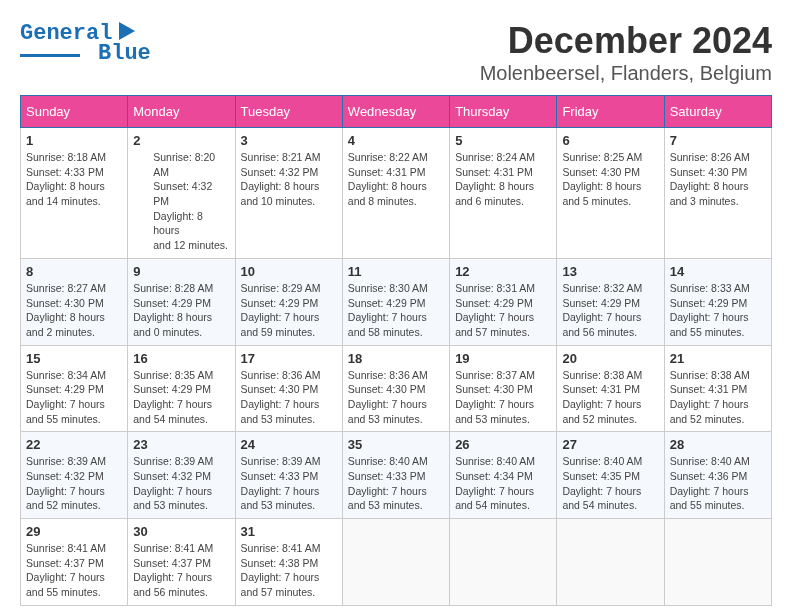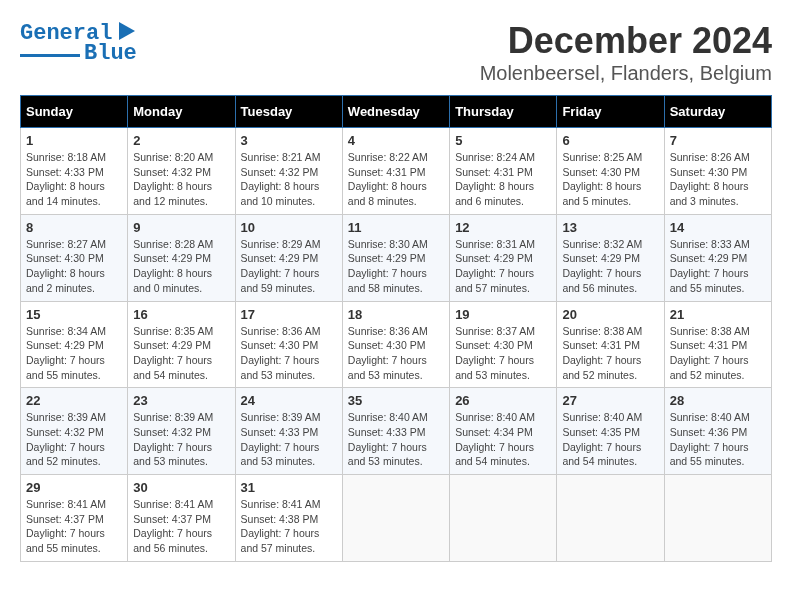--- a/index.html
+++ b/index.html
@@ -48,26 +48,26 @@
     .subtitle {
       font-size: 20px;
       color: #555;
     }
     .calendar {
       width: 100%;
       border-collapse: collapse;
       font-size: 11px;
     }
     .calendar th {
-      background: #000000;
+      background: #ec4899;
       color: #fff;
       padding: 8px 5px;
       text-align: left;
       font-size: 13px;
-      font-weight: bold;
+      font-weight: normal;
       border: 1px solid #2c6fad;
     }
     .calendar td {
       border: 1px solid #ccc;
       padding: 5px;
       vertical-align: top;
       width: calc(100% / 7);
       min-height: 80px;
       background: #fff;
     }
@@ -100,21 +100,21 @@
         <span>General</span>
       </span>
       <div style="display:inline-block;margin-left:3px;">
         <svg width="22" height="22" viewBox="0 0 22 22">
           <polygon points="4,2 20,11 4,20" fill="#1a6fb5"></polygon>
         </svg>
       </div>
     </div>
     <div style="display:flex;align-items:center;margin-top:-4px;">
       <div class="logo-line"></div>
-      <span class="logo-text" style="margin-left:4px;text-align:right;">
+      <span class="logo-text" style="margin-left:18px;text-align:right;">
         <span>Blue</span>
       </span>
     </div>
   </div>
   <div class="title-section">
     <div class="main-title">December 2024</div>
     <div class="subtitle">Molenbeersel, Flanders, Belgium</div>
   </div>
 </div>
 
@@ -134,21 +134,21 @@
   <tr>
         <td>
           <span class="day-number">1</span>
           <div class="day-info" style="white-space: pre-line;">Sunrise: 8:18 AM
 Sunset: 4:33 PM
 Daylight: 8 hours
 and 14 minutes.</div>
         </td>
         <td>
           <span class="day-number">2</span>
-          <div class="day-info" style="white-space: pre-line;">Sunrise: 8:20 AM
+          <div class="day-info" style="white-space: pre-line; margin-left: 20px;">Sunrise: 8:20 AM
 Sunset: 4:32 PM
 Daylight: 8 hours
 and 12 minutes.</div>
         </td>
         <td>
           <span class="day-number">3</span>
           <div class="day-info" style="white-space: pre-line;">Sunrise: 8:21 AM
 Sunset: 4:32 PM
 Daylight: 8 hours
 and 10 minutes.</div>

